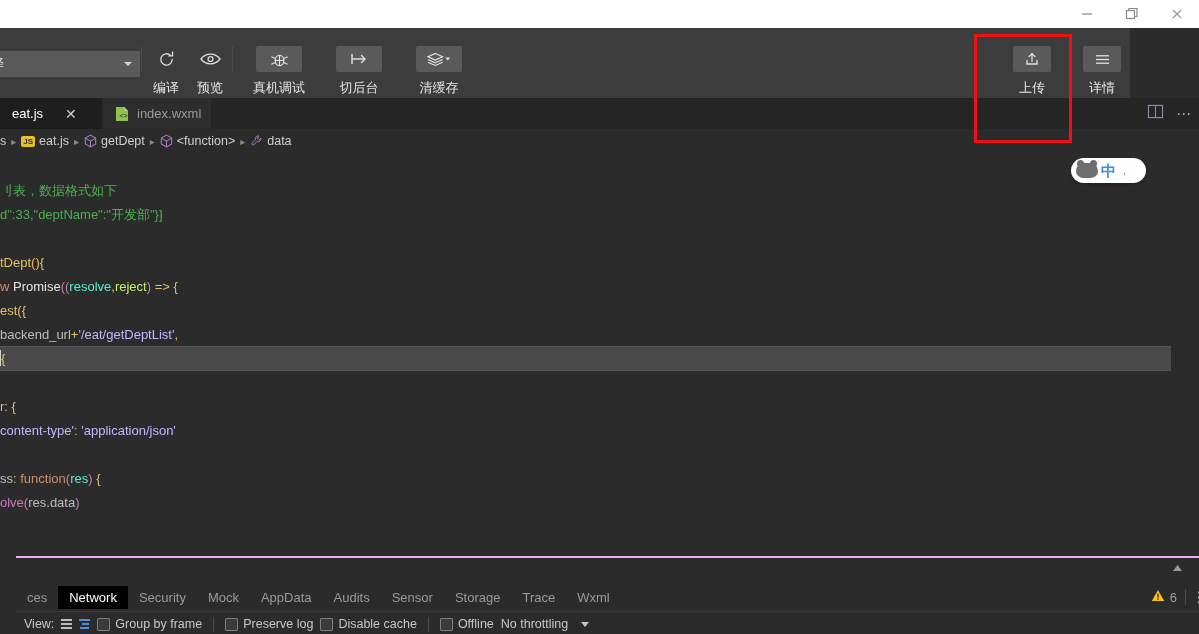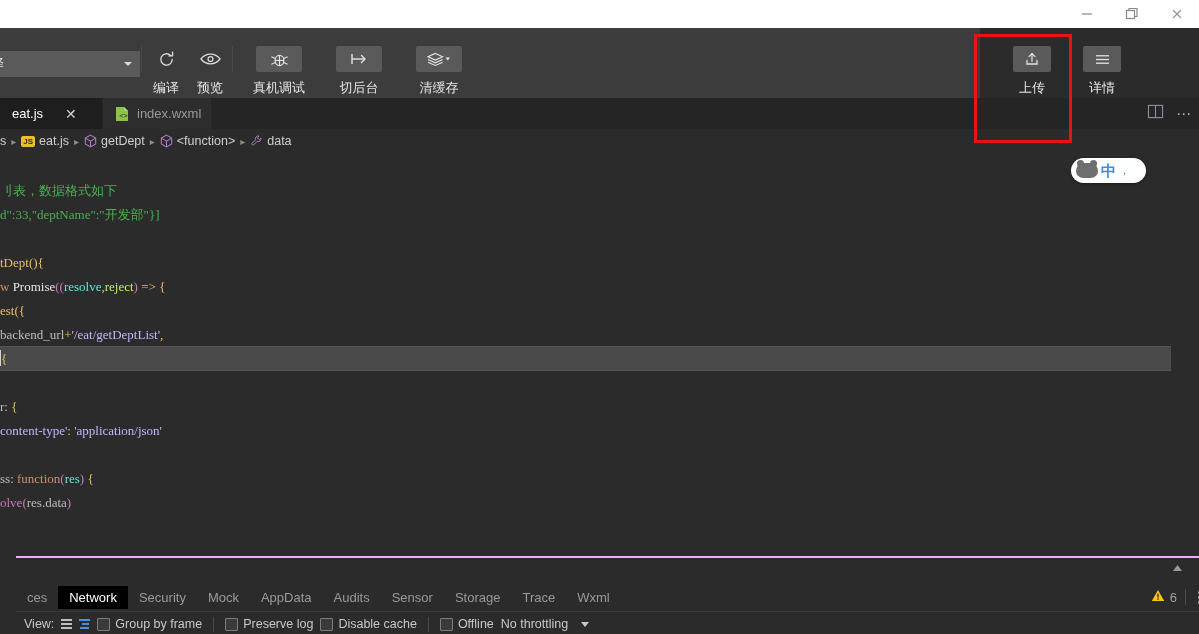--- a/index.html
+++ b/index.html
@@ -36,21 +36,21 @@
     display: flex;
     align-items: center;
     justify-content: center;
   }
   .win-btn svg { display: block; }
 
   
   .toolbar {
     position: absolute;
     left: 0; top: 28px;
-    width: 980px; height: 70px;
+    width: 1130px; height: 70px;
     background: #3c3c3c;
     border-bottom: 1px solid #2d2d2d;
   }
   .compile-select {
     position: absolute;
     left: -56px; top: 23px;
     width: 196px; height: 26px;
     background: #5a5a5a;
     border: none;
     display: flex;
@@ -183,21 +183,21 @@
     line-height: 9px;
   }
 
   
   .editor {
     position: absolute;
     left: 0; top: 153px;
     width: 1171px; height: 403px;
     background: #2b2b2b;
     overflow: hidden;
-    font-family: Liberation Serif, serif;
+    font-family: Liberation Sans, sans-serif;
     font-size: 13px;
   }
   .code-line {
     position: absolute;
     left: 0;
     height: 24px;
     line-height: 24px;
     white-space: pre;
     padding-left: 0px;
   }

